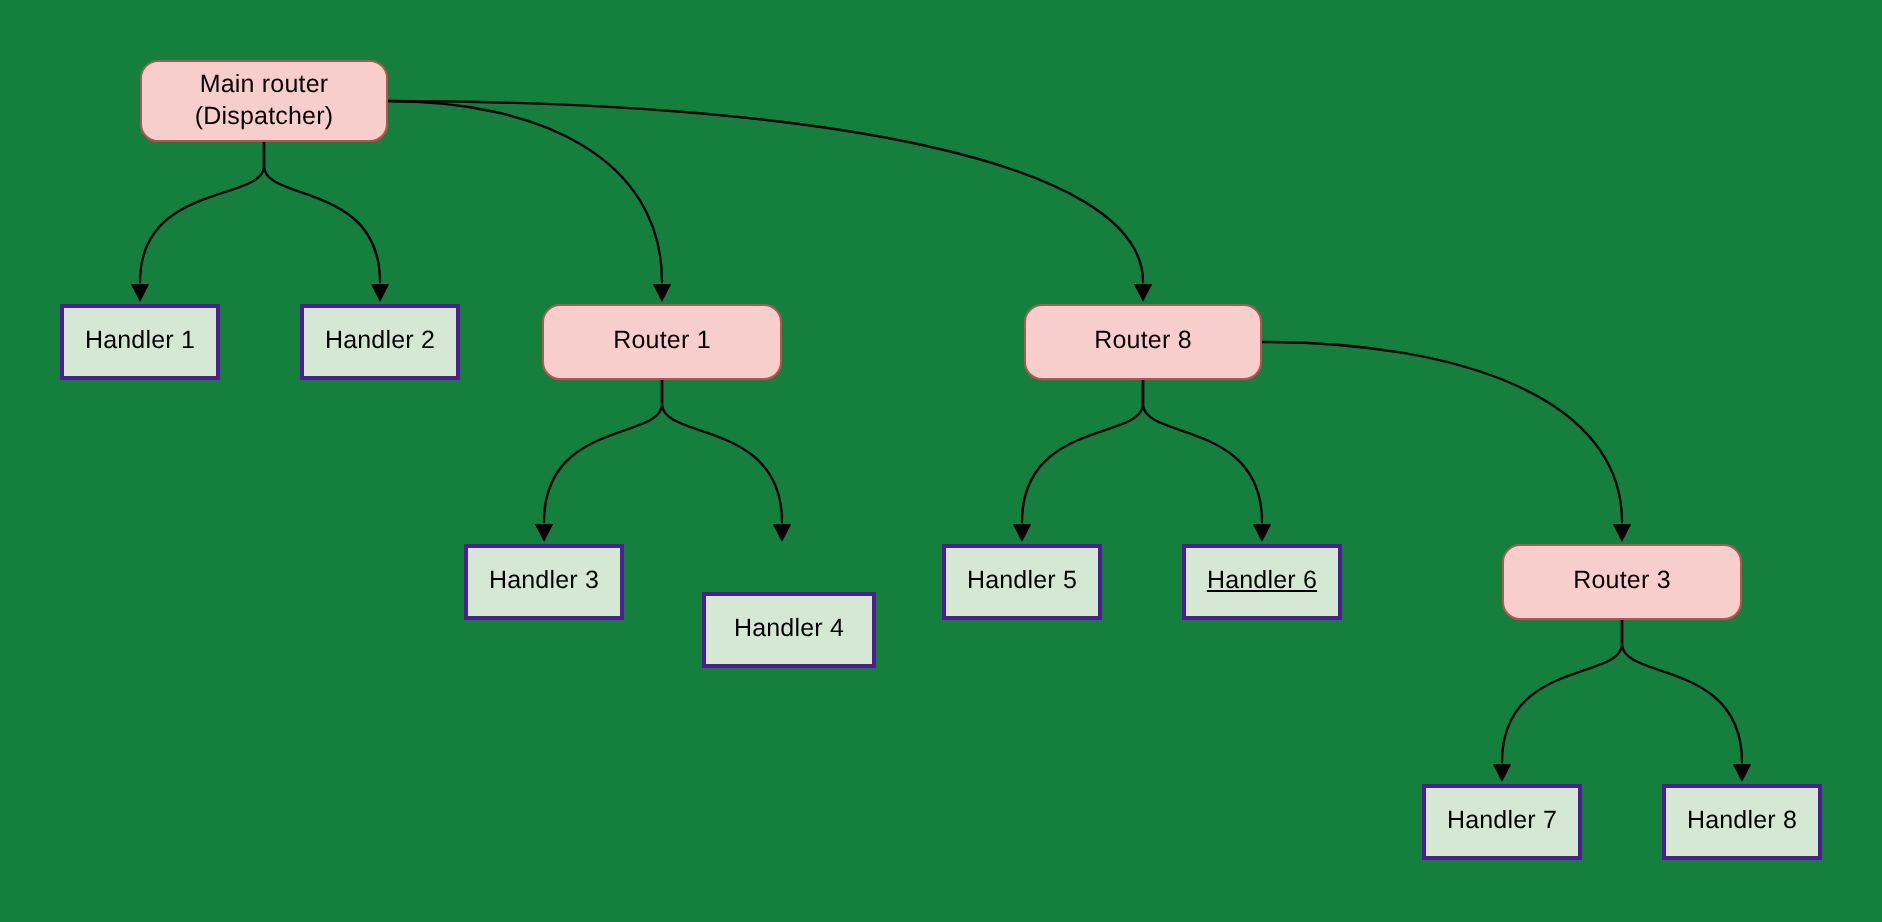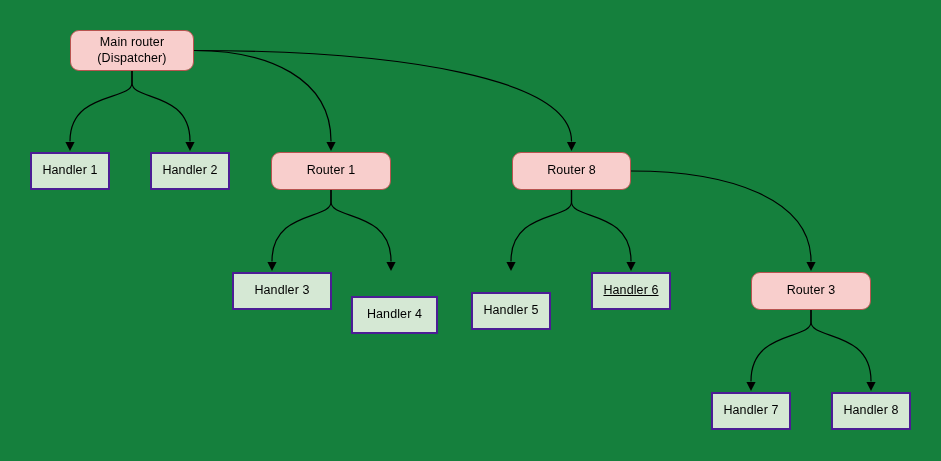--- a/index.html
+++ b/index.html
@@ -91,22 +91,22 @@
       <path d="M866.4,382 L875.6,382 L871,391 Z" class="arrow-head"></path>
     </svg>
 
   <div id="node-layer">
       <div class="node node-router" style="left: 70px; top: 30px; width: 124px; height: 41px;"><span>Main router
 (Dispatcher)</span></div>
       <div class="node node-handler" style="left: 30px; top: 152px; width: 80px; height: 38px;"><span>Handler 1</span></div>
       <div class="node node-handler" style="left: 150px; top: 152px; width: 80px; height: 38px;"><span>Handler 2</span></div>
       <div class="node node-router" style="left: 271px; top: 152px; width: 120px; height: 38px; align-items: center;"><span>Router 1</span></div>
       <div class="node node-router" style="left: 512px; top: 152px; width: 119px; height: 38px;"><span>Router 8</span></div>
-      <div class="node node-handler" style="left: 232px; top: 272px; width: 100px; height: 38px;"><span>Handler 3</span></div>
+      <div class="node node-handler" style="left: 232px; top: 272px; width: 80px; height: 38px;"><span>Handler 3</span></div>
       <div class="node node-handler" style="left: 351px; top: 272px; width: 87px; height: 38px; margin-top: 24px;"><span>Handler 4</span></div>
-      <div class="node node-handler" style="left: 471px; top: 272px; width: 80px; height: 38px; margin-top: 20px;"><span>Handler 5</span></div>
+      <div class="node node-handler" style="left: 471px; top: 272px; width: 80px; height: 38px;"><span>Handler 5</span></div>
       <div class="node node-handler" style="left: 591px; top: 272px; width: 80px; height: 38px; text-decoration: underline;"><span>Handler 6</span></div>
       <div class="node node-router" style="left: 751px; top: 272px; width: 120px; height: 38px;"><span>Router 3</span></div>
       <div class="node node-handler" style="left: 711px; top: 392px; width: 80px; height: 38px; text-align: center;"><span>Handler 7</span></div>
       <div class="node node-handler" style="left: 831px; top: 392px; width: 80px; height: 38px;"><span>Handler 8</span></div>
     </div>
 
 </div>
 
 </body></html>

